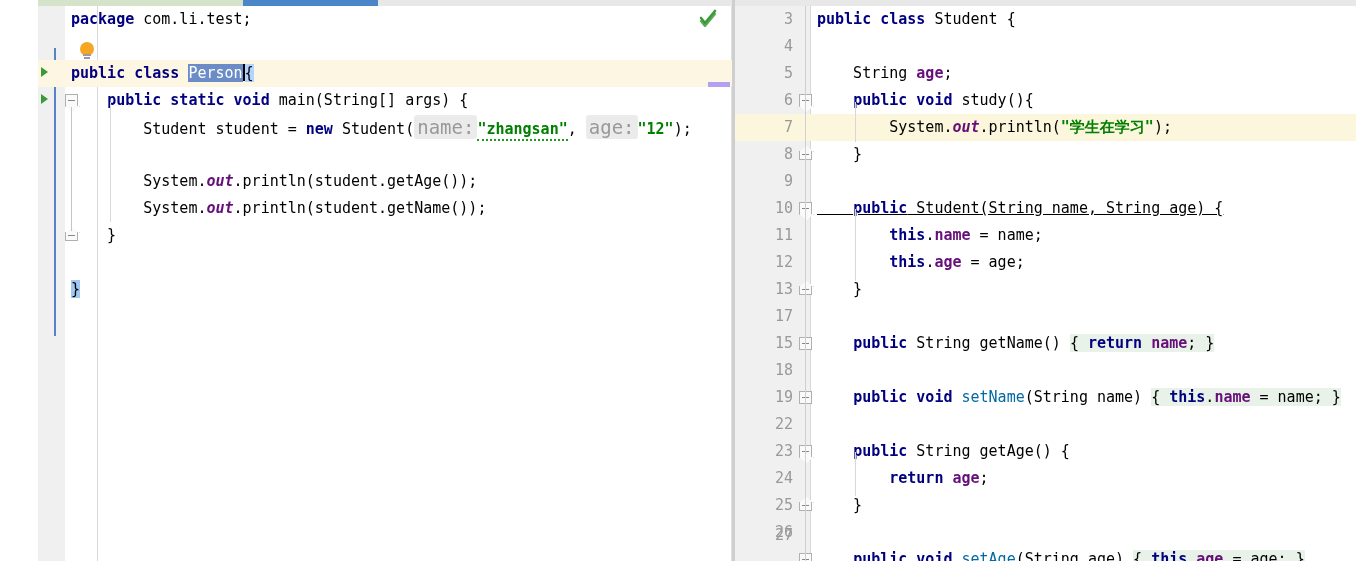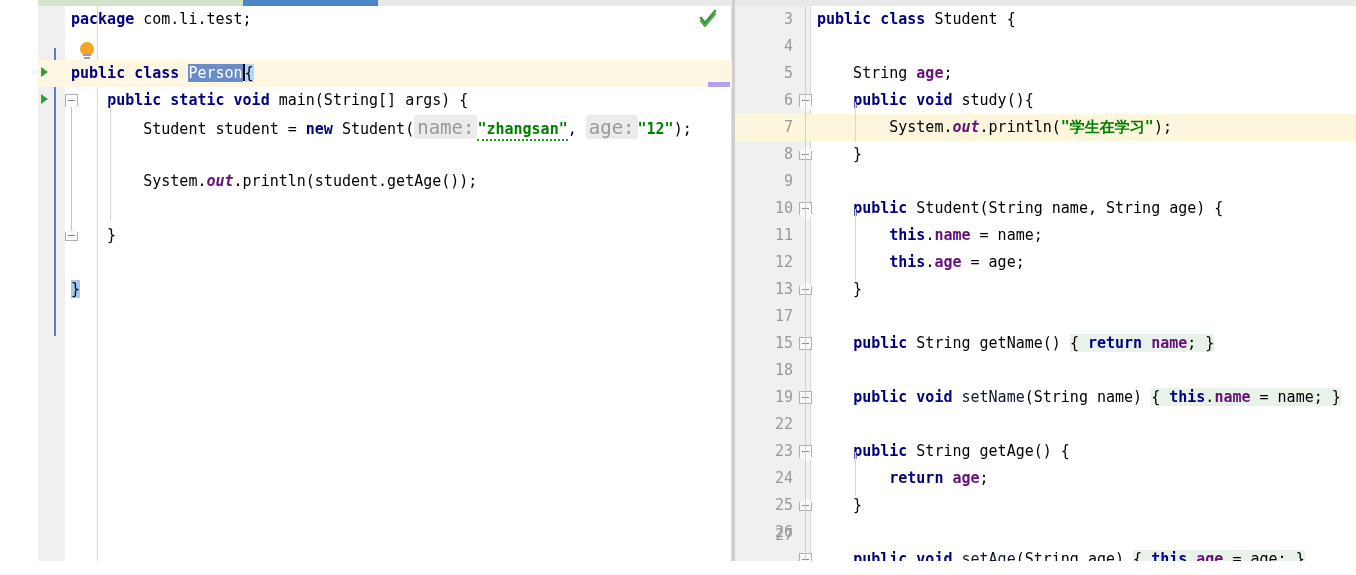--- a/index.html
+++ b/index.html
@@ -45,21 +45,21 @@
     font-family:"DejaVu Sans Mono","Liberation Mono",monospace;
     padding-right:10px;box-sizing:border-box;
   }
   .lno-hl{background:#fcf6dc;}
 
   
   .kw{color:#000080;font-weight:bold;}
   .fld{color:#660e7a;font-weight:bold;}
   .stat{color:#660e7a;font-weight:bold;font-style:italic;}
   .str{color:#008000;font-weight:bold;}
-  .methgray{color:#0f172a;}
+  .methgray{color:#0369a1;}
   .plain{color:#000000;}
 
   
   .hint{
     background:#ebebeb;color:#999999;font-size:19px;
     border-radius:3px;padding:1px 3px;font-weight:normal;
   }
   
   .squig{
     border-bottom:2px dotted #18a118;padding-bottom:1px;
@@ -149,20 +149,21 @@
     <div class="gutter-sep" style="left:59px;"></div>
     <div class="changebar" style="left:16px;top:42px;height:288px;"></div>
     <div class="rail" style="right:0;"></div>
     <div class="code" id="left-code">
         <div class="line" style="top: 0px;"><div class="txt" style="left: 33px;"><span class="kw">package</span><span class="plain"> com.li.test;</span></div></div>
         <div class="line" style="top: 27px;"><div class="txt" style="left: 33px;"></div></div>
         <div class="line hl-caret" style="top: 54px;"><div class="txt" style="left: 33px;"><span class="kw">public</span><span class="plain"> </span><span class="kw">class</span><span class="plain"> </span><span class="sel">Person</span><span class="caret"></span><span class="brace">{</span></div></div>
         <div class="line" style="top: 81px;"><div class="txt" style="left: 33px;"><span class="plain">    </span><span class="kw">public</span><span class="plain"> </span><span class="kw">static</span><span class="plain"> </span><span class="kw">void</span><span class="plain"> main(String[] args) {</span></div></div>
         <div class="line" style="top: 108px;"><div class="txt" style="left: 33px;"><span class="plain">        Student student = </span><span class="kw">new</span><span class="plain"> Student(</span><span class="hint">name:</span><span class="str squig">"zhangsan"</span><span class="plain">, </span><span class="hint">age:</span><span class="str">"12"</span><span class="plain">);</span></div></div>
         <div class="line" style="top: 162px;"><div class="txt" style="left: 33px;"><span class="plain">        System.</span><span class="stat">out</span><span class="plain">.println(student.getAge());</span></div></div>
+        <div class="line" style="top: 189px;"><div class="txt" style="left: 33px;"><span class="plain">        System.</span><span class="stat">out</span><span class="plain">.println(student.getName());</span></div></div>
         <div class="line" style="top: 216px;"><div class="txt" style="left: 33px;"><span class="plain">    }</span></div></div>
         <div class="line" style="top: 243px;"><div class="txt" style="left: 33px;"></div></div>
         <div class="line" style="top: 270px;"><div class="txt" style="left: 33px;"><span class="bluesel">}</span></div></div>
       </div>
     <div class="code" id="left-gutter-glyphs">
         <div class="runmark" style="top: 60px;"></div>
         <div class="runmark" style="top: 87px;"></div>
         <div class="bulb" style="left: 41px; top: 36px;">
           <div class="glass"></div>
           <div class="base1"></div>
@@ -192,21 +193,21 @@
     <div class="gutter gutter-right"></div>
     <div class="gutter-sep" style="left:75px;"></div>
     <div class="code" id="right-code">
         <div class="line" style="top: 0px;"><div class="txt" style="left: 82px;"><span class="kw">public</span><span class="plain"> </span><span class="kw">class</span><span class="plain"> Student {</span></div></div>
         <div class="line" style="top: 54px;"><div class="txt" style="left: 82px;"><span class="plain">    String </span><span class="fld">age</span><span class="plain">;</span></div></div>
         <div class="line" style="top: 81px;"><div class="txt" style="left: 82px;"><span class="plain">    </span><span class="kw">public</span><span class="plain"> </span><span class="kw">void</span><span class="plain"> study(){</span></div></div>
         <div class="line hl-caret-r" style="top: 108px;"></div>
         <div class="line" style="top: 108px;"><div class="txt" style="left: 82px;"><span class="plain">        System.</span><span class="stat">out</span><span class="plain">.println(</span><span class="str">"学生在学习"</span><span class="plain">);</span></div></div>
         <div class="line" style="top: 135px;"><div class="txt" style="left: 82px;"><span class="plain">    }</span></div></div>
         <div class="line" style="top: 162px;"><div class="txt" style="left: 82px;"></div></div>
-        <div class="line" style="top: 189px;"><div class="txt" style="left: 82px;"><span class="plain">    </span><span class="kw">public</span><span class="plain"> Student(String name, String age) {</span></div></div>
+        <div class="line" style="top: 189px;"><div class="txt" style="left: 82px; text-decoration: underline;"><span class="plain">    </span><span class="kw">public</span><span class="plain"> Student(String name, String age) {</span></div></div>
         <div class="line" style="top: 216px;"><div class="txt" style="left: 82px;"><span class="plain">        </span><span class="kw">this</span><span class="plain">.</span><span class="fld">name</span><span class="plain"> = name;</span></div></div>
         <div class="line" style="top: 243px;"><div class="txt" style="left: 82px;"><span class="plain">        </span><span class="kw">this</span><span class="plain">.</span><span class="fld">age</span><span class="plain"> = age;</span></div></div>
         <div class="line" style="top: 270px;"><div class="txt" style="left: 82px;"><span class="plain">    }</span></div></div>
         <div class="line" style="top: 297px;"><div class="txt" style="left: 82px;"></div></div>
         <div class="line" style="top: 324px;"><div class="txt" style="left: 82px;"><span class="plain">    </span><span class="kw">public</span><span class="plain"> String getName() </span><span class="foldbg plain">{ </span><span class="foldbg kw">return</span><span class="foldbg plain"> </span><span class="foldbg fld">name</span><span class="foldbg plain">; </span><span class="foldbg plain">}</span></div></div>
         <div class="line" style="top: 351px;"><div class="txt" style="left: 82px;"></div></div>
         <div class="line" style="top: 378px;"><div class="txt" style="left: 82px;"><span class="plain">    </span><span class="kw">public</span><span class="plain"> </span><span class="kw">void</span><span class="plain"> </span><span class="methgray">setName</span><span class="plain">(String name) </span><span class="foldbg plain">{ </span><span class="foldbg kw">this</span><span class="foldbg plain">.</span><span class="foldbg fld">name</span><span class="foldbg plain"> = name; </span><span class="foldbg plain">}</span></div></div>
         <div class="line" style="top: 405px;"><div class="txt" style="left: 82px;"></div></div>
         <div class="line" style="top: 432px; text-align: center;"><div class="txt" style="left: 82px;"><span class="plain">    </span><span class="kw">public</span><span class="plain"> String getAge() {</span></div></div>
         <div class="line" style="top: 459px;"><div class="txt" style="left: 82px;"><span class="plain">        </span><span class="kw">return</span><span class="plain"> </span><span class="fld">age</span><span class="plain">;</span></div></div>

